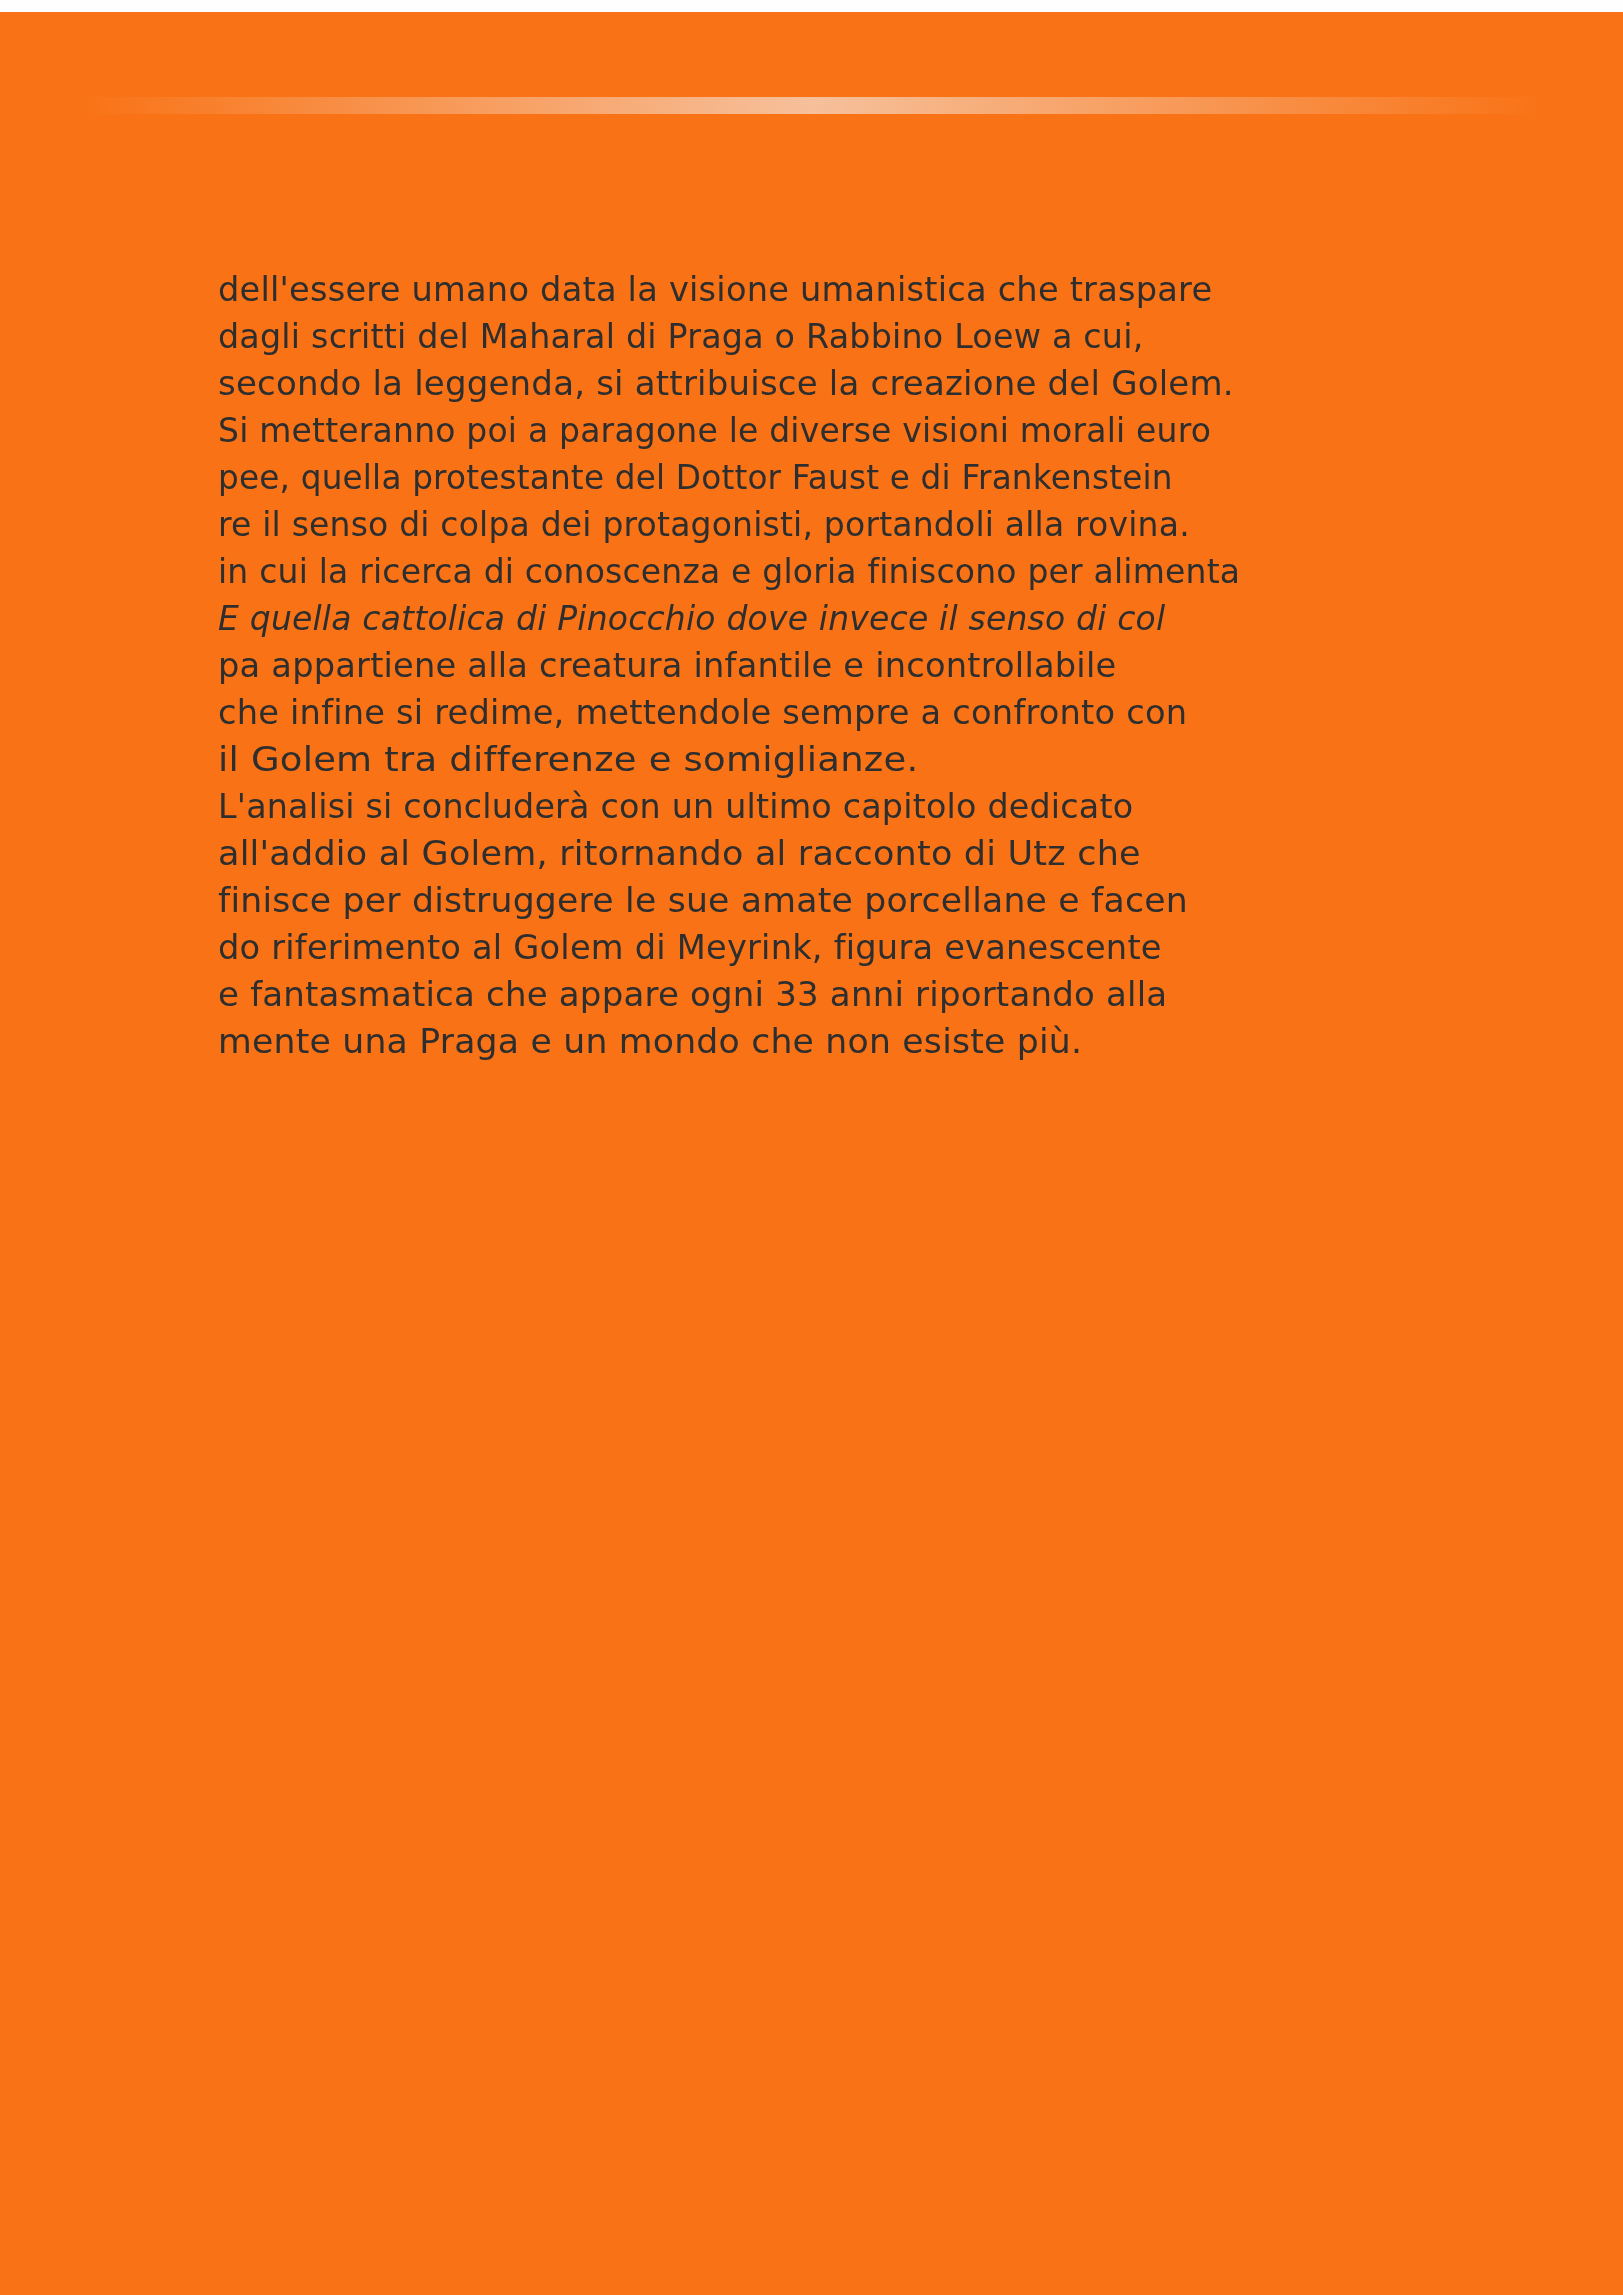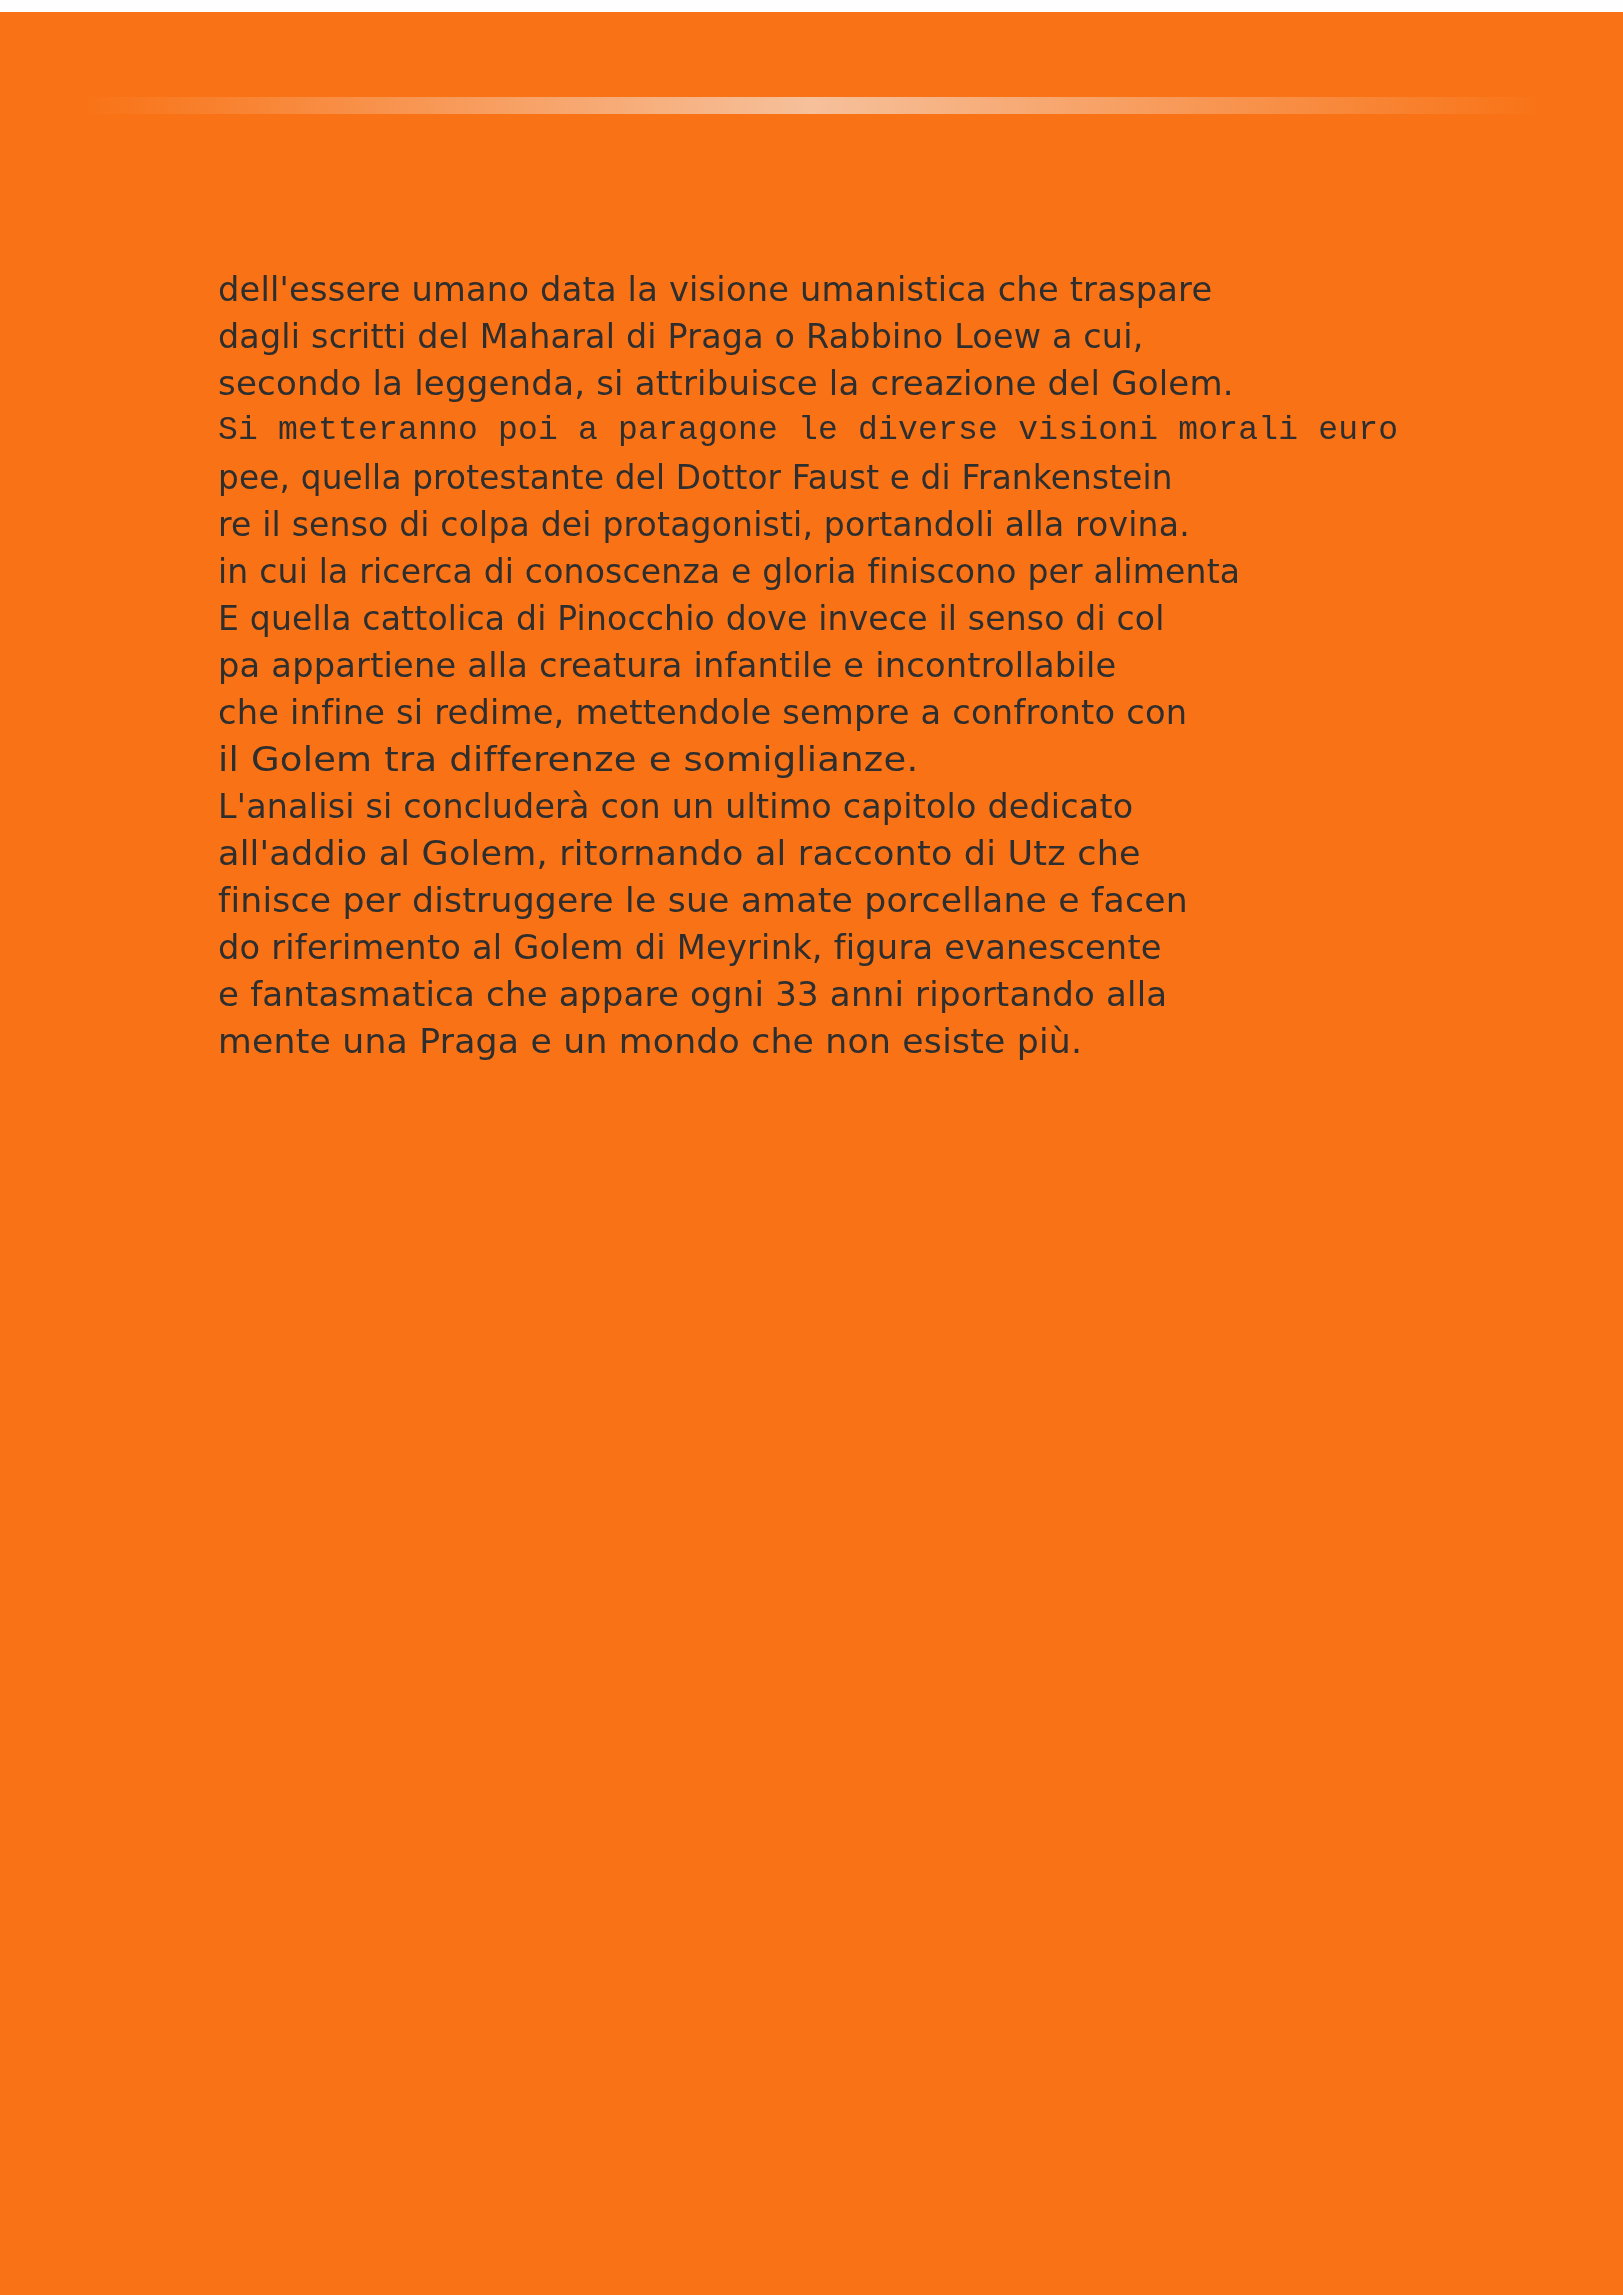--- a/index.html
+++ b/index.html
@@ -43,25 +43,25 @@
       font-family: "DejaVu Sans", sans-serif;
       font-size: 33px;
       color: #2e2e2e;
       white-space: nowrap;
       letter-spacing: 0.2px;
       transform-origin: left center;
     }
     .line.l0 { transform: scaleX(1.02); }
     .line.l1 { transform: scaleX(1.01); }
     .line.l2 { transform: scaleX(1.03); }
-    .line.l3 { transform: scaleX(1.00); font-family: Liberation Mono, monospace; }
+    .line.l3 { transform: scaleX(1.00); }
     .line.l4 { transform: scaleX(0.99); }
     .line.l5 { transform: scaleX(1.00); }
     .line.l6 { transform: scaleX(1.00); }
-    .line.l7 { transform: scaleX(1.00); }
+    .line.l7 { transform: scaleX(1.00); font-style: italic; }
     .line.l8 { transform: scaleX(1.02); }
     .line.l9 { transform: scaleX(1.02); }
     .line.l10 { transform: scaleX(1.12); }
     .line.l11 { transform: scaleX(1.01); }
     .line.l12 { transform: scaleX(1.06); }
     .line.l13 { transform: scaleX(1.05); }
     .line.l14 { transform: scaleX(1.02); }
     .line.l15 { transform: scaleX(1.03); }
     .line.l16 { transform: scaleX(1.05); }
   </style>

